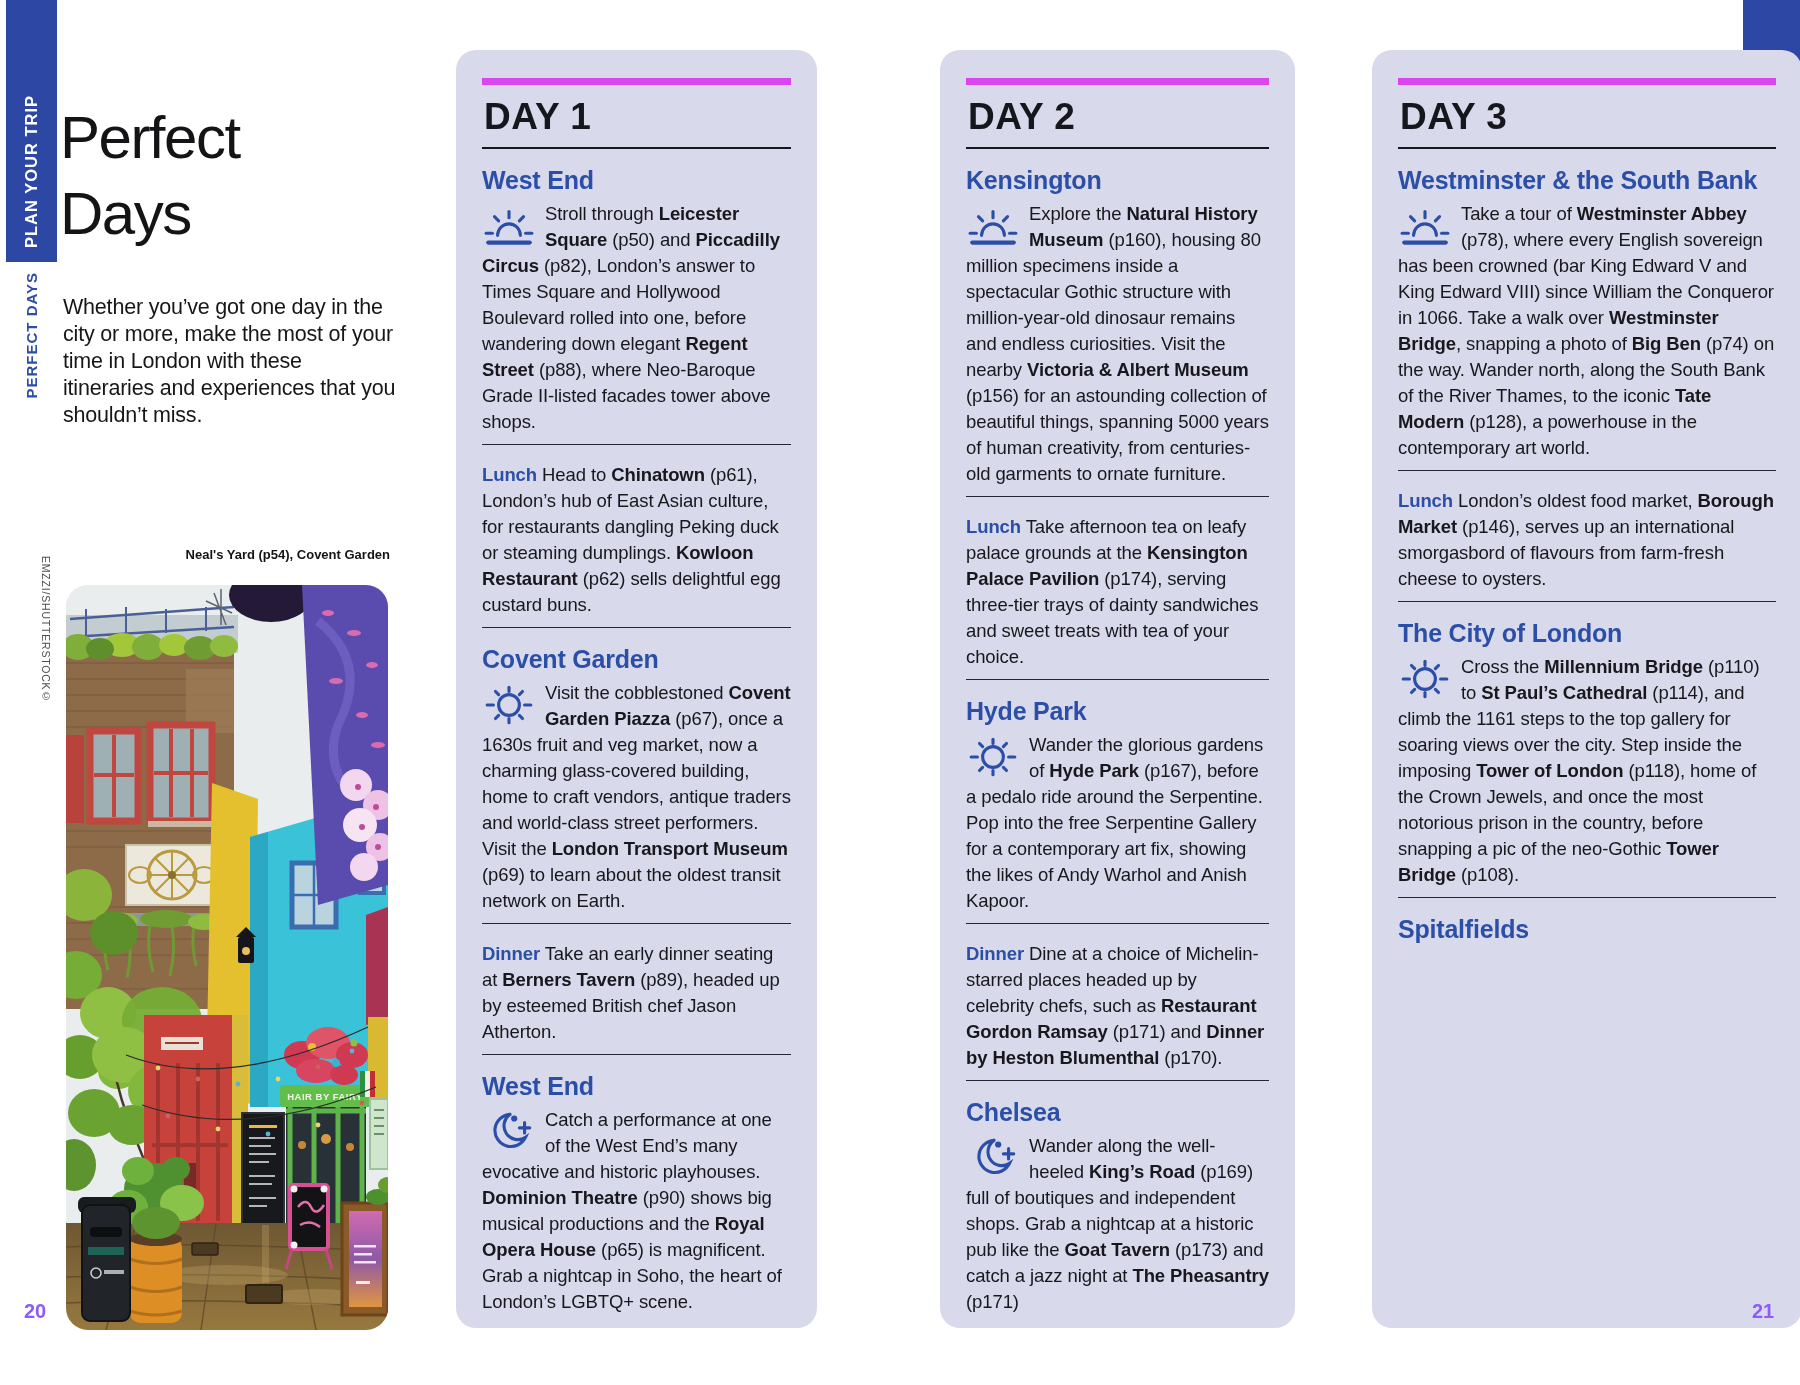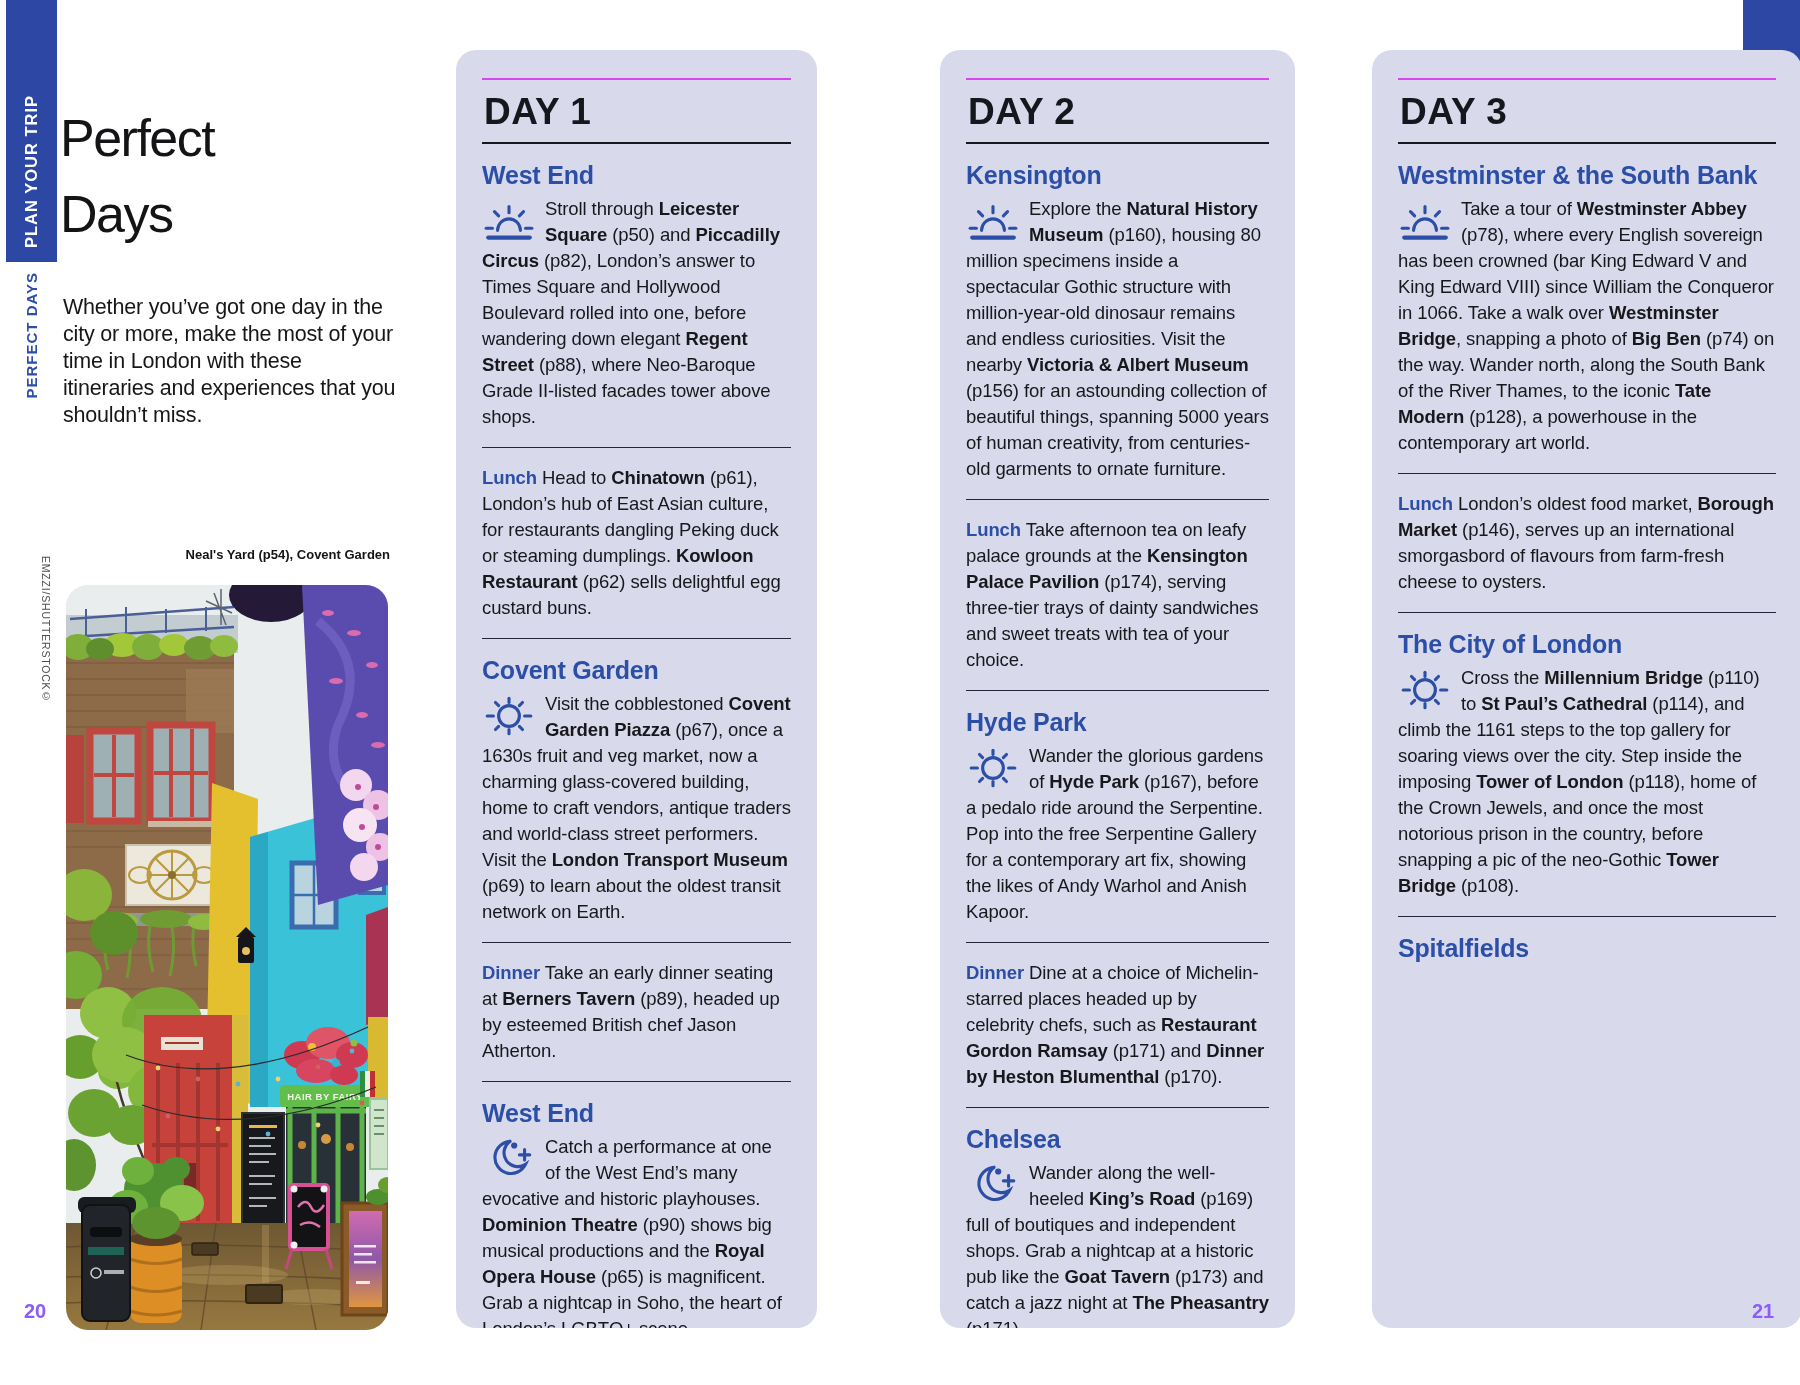--- a/index.html
+++ b/index.html
@@ -15,21 +15,21 @@
   #right-bar { left:1743px; width:57px; }
   .bar-label { color:#fff; font-weight:700; font-size:16.5px; letter-spacing:1px; white-space:nowrap; }
   .vtext-up   { writing-mode:vertical-rl; transform:rotate(180deg); }
   .vtext-down { writing-mode:vertical-rl; }
   .side-label { position:absolute; top:272px; width:51px; display:flex; justify-content:center;
                 color:var(--accent,#2b4fa6); font-weight:700; font-size:15px; letter-spacing:1px; }
   #left-section-label  { left:6px; }
   #right-section-label { left:1743px; width:57px; }
 
   
-  #page-title { position:absolute; left:60px; top:100px; font-size:52px; line-height:76px;
+  #page-title { position:absolute; left:60px; top:100px; font-size:60px; line-height:76px;
                 font-weight:500; letter-spacing:-1.5px; color:#141416; }
   #intro { position:absolute; left:63px; top:294px; width:334px; font-size:21.5px;
            line-height:27px; color:#17171a; letter-spacing:-0.2px; }
   #photo-caption { position:absolute; top:547px; left:66px; width:324px; text-align:right;
                    font-size:13px; font-weight:700; color:#141416; }
   #photo-credit { position:absolute; left:40px; top:556px; font-size:10.5px; letter-spacing:0.8px;
                   color:#4e4e52; }
   #photo-frame { position:absolute; left:66px; top:585px; width:322px; height:745px;
                  border-radius:22px; overflow:hidden; background:#e9eded; }
   #photo-frame svg { display:block; }
@@ -38,25 +38,25 @@
   .page-num { position:absolute; top:1300px; font-size:20px; font-weight:700; color:#8b5cf6; }
   #page-num-left  { left:24px; }
   #page-num-right { left:1752px; }
 
   
   .day-card { position:absolute; top:50px; height:1278px; background:var(--card-bg,#d9d9ec);
               border-radius:20px; padding:28px 26px 18px; overflow:hidden; }
   .day-card:nth-child(1) { left:456px;  width:361px; }
   .day-card:nth-child(2) { left:940px;  width:355px; }
   .day-card:nth-child(3) { left:1372px; width:430px; }
-  .day-header { border-top:2px solid #d946ef; border-bottom:2px solid #16161d;
+  .day-header { border-top:7px solid #d946ef; border-bottom:2px solid #16161d;
                 padding:11px 2px 9px; }
   .day-title { font-size:37px; font-weight:800; letter-spacing:0.5px; color:#16161d; }
   .section { padding-top:17px; }
-  .section + .section { border-top:1px solid #24243a; margin-top:17px; }
+  .section + .section { border-top:1px solid #24243a; margin-top:9px; }
   .section-heading { color:var(--accent,#2b4fa6); font-size:25px; font-weight:700;
                      letter-spacing:-0.2px; margin-bottom:6px; }
   .section-body { font-size:18.5px; line-height:26px; color:#17171c; letter-spacing:-0.1px; }
   .section-body b { font-weight:700; }
   .accent { color:var(--accent,#2b4fa6); font-weight:700; }
   .tod-icon { float:left; width:54px; height:44px; margin:3px 9px 2px 0; }
   .tod-icon svg { width:100%; height:100%; }
 </style>
 </head>
 <body>

